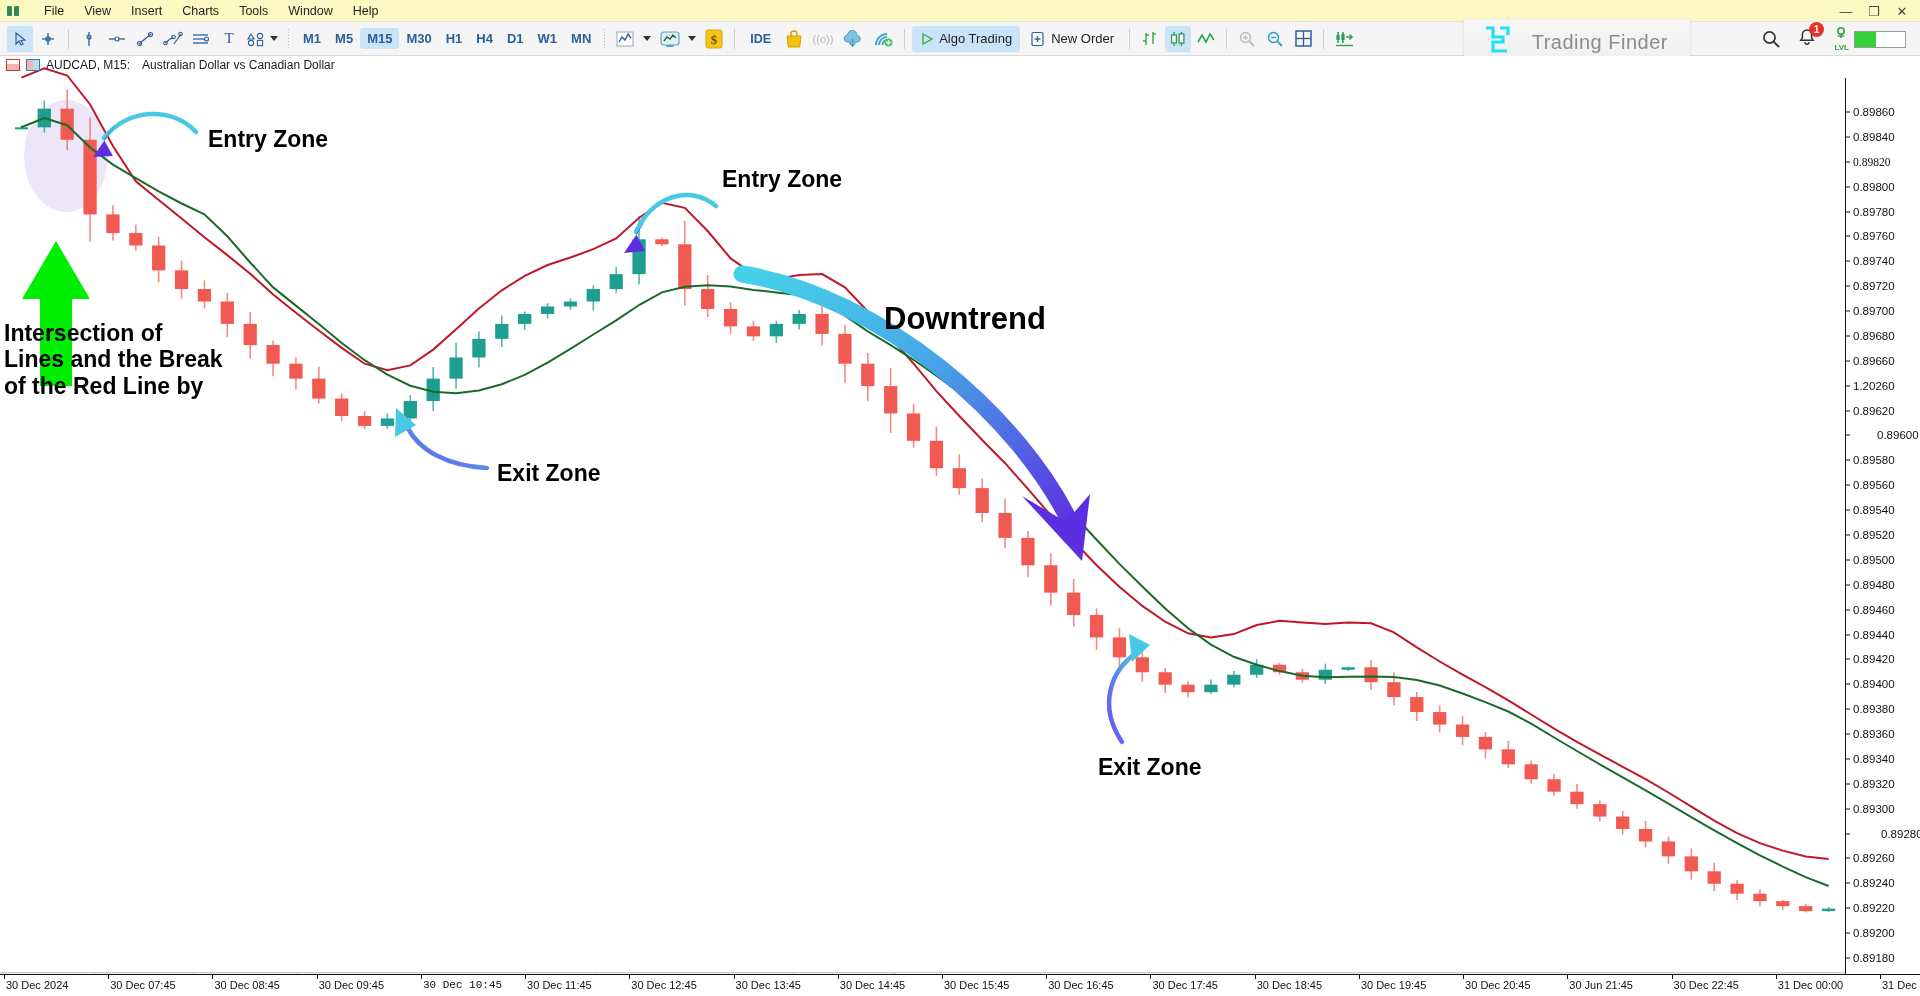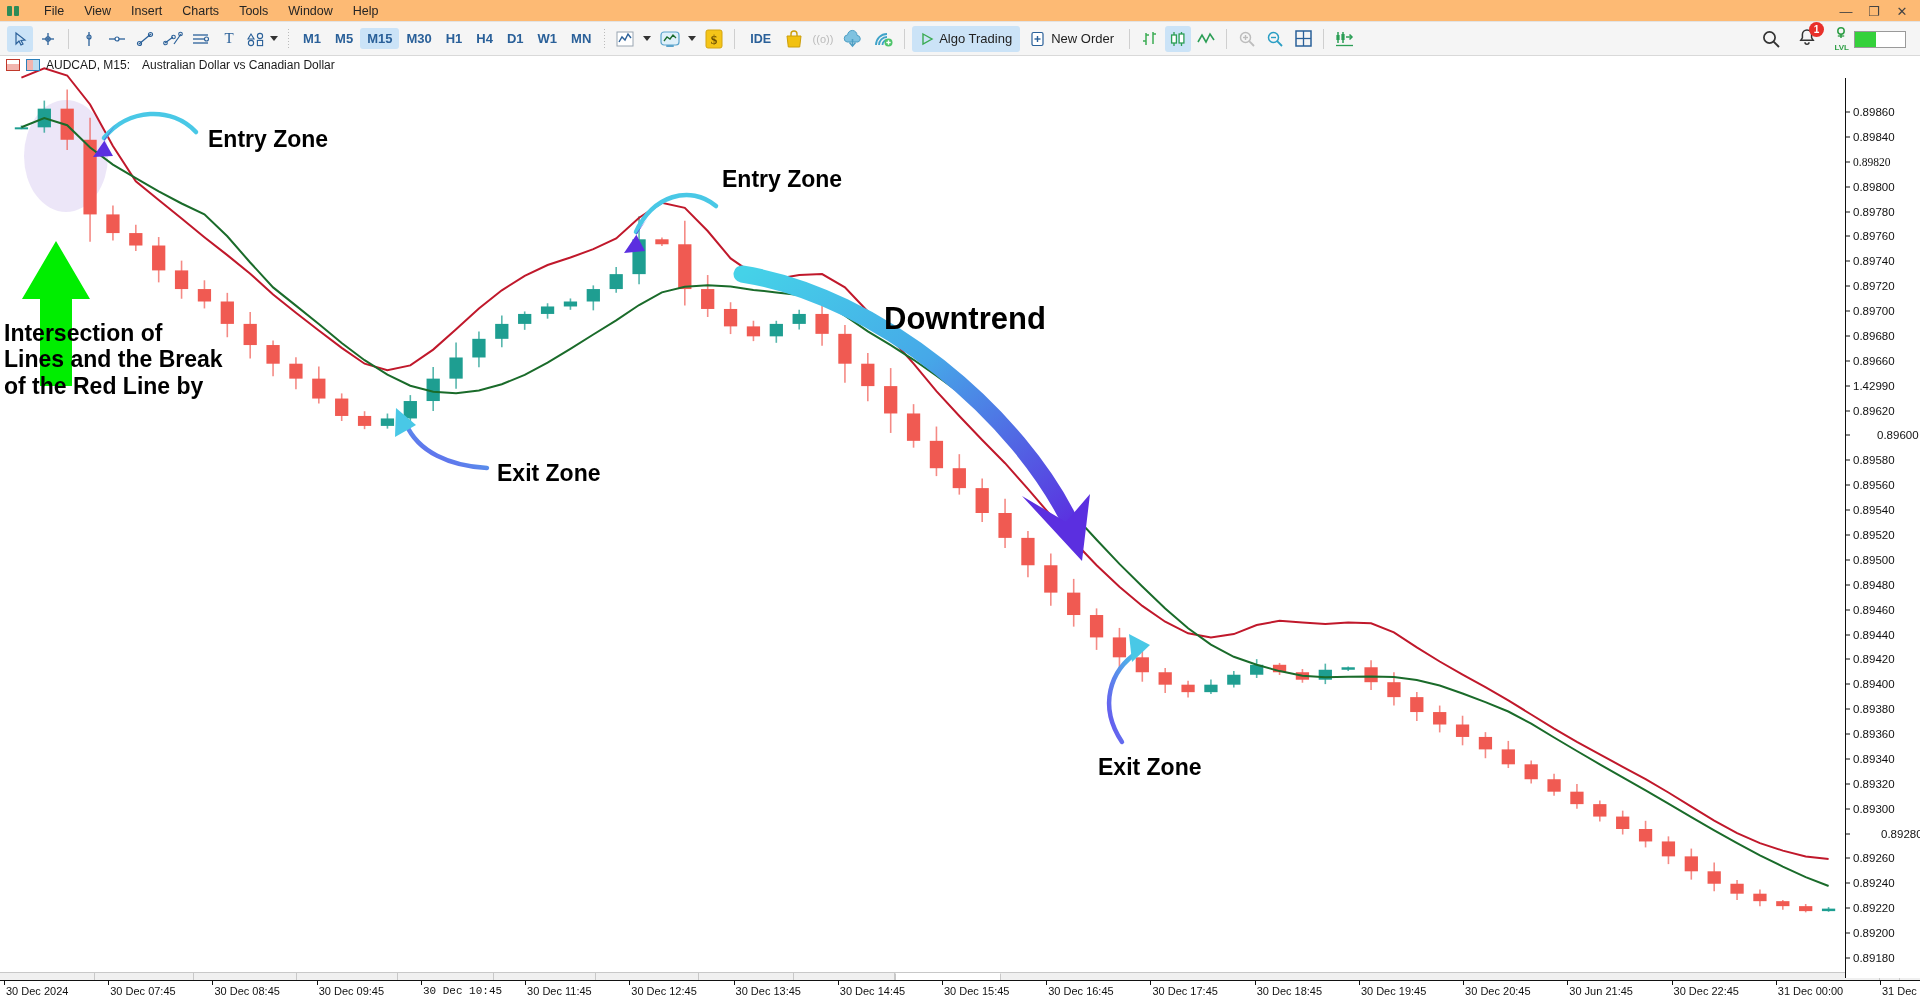--- a/index.html
+++ b/index.html
@@ -1,21 +1,21 @@
 <!DOCTYPE html>
 <html><head>
 <meta charset="utf-8">
 <style>
   * { box-sizing: border-box; margin:0; padding:0; }
   html,body { width:1920px; height:996px; overflow:hidden; background:#fff;
     font-family:"Liberation Sans", sans-serif; }
 
   
   .titlebar{
-    height:22px; width:100%; background:#fdba74;
+    height:22px; width:100%; background:#fef9c3;
     display:flex; align-items:center; position:relative;
     border-bottom:1px solid #e3e3e3;
   }
   .mt-logo{ width:16px; height:14px; margin-left:6px; position:relative; }
   .mt-logo:before,.mt-logo:after{
     content:""; position:absolute; width:5px; height:10px; top:2px;
     background:#2e8b57; border-radius:1px;
   }
   .mt-logo:before{ left:1px; }
   .mt-logo:after{ left:8px; }
@@ -87,21 +87,21 @@
 
   
   .priceaxis{ position:absolute; right:0; top:22px; width:75px; height:900px;
     border-left:1px solid #111; background:#fff; z-index:5; }
   .plabel{ position:absolute; left:7px; font-size:11.5px; color:#111;
     transform:translateY(-50%); white-space:nowrap; }
   .ptick{ position:absolute; left:0; width:4px; height:1px; background:#111;
     transform:translateY(-50%); }
 
   
-  .timeaxis{ position:absolute; left:0; bottom:0; width:1920px; height:16px;
+  .timeaxis{ position:absolute; left:0; bottom:0; width:1920px; height:22px;
     border-top:1px solid #111; background:#fff; z-index:5; }
   .tlabel{ position:absolute; top:4px; font-size:11px; color:#111; white-space:nowrap; }
   .ttick{ position:absolute; top:0; width:1px; height:4px; background:#111; }
 
   
   .anno{ position:absolute; font-weight:700; color:#000; z-index:7;
          white-space:pre; line-height:1.15; }
 
   
   .tabbar{ position:absolute; left:0; bottom:0; width:1920px; height:24px;
@@ -347,20 +347,27 @@
       <line x1="4" y1="2" x2="4" y2="13" stroke="#2b9e55" stroke-width="1.5"></line>
       <rect x="2.4" y="5" width="3.2" height="5" fill="#2b9e55"></rect>
       <line x1="9" y1="2" x2="9" y2="13" stroke="#2b9e55" stroke-width="1.5"></line>
       <rect x="7.4" y="4" width="3.2" height="6" fill="#2b9e55"></rect>
       <line x1="12" y1="7" x2="18" y2="7" stroke="#2b9e55" stroke-width="1.5"></line>
       <polyline points="15.5,4.5 18,7 15.5,9.5" fill="none" stroke="#2b9e55" stroke-width="1.5"></polyline>
       <line x1="2" y1="15.5" x2="19" y2="15.5" stroke="#2b9e55" stroke-width="1.3"></line>
     </svg>
   </div>
 
+  <div class="wm">
+    <svg width="40" height="34" viewBox="0 0 40 34">
+      <path d="M6 3 h7 v9 h10 v5 h-10 v9 h14" fill="none" stroke="#1fe3f5" stroke-width="3.2"></path>
+      <path d="M20 3 h8 v7" fill="none" stroke="#1fe3f5" stroke-width="3.2"></path>
+    </svg>
+    <span class="wm-text">Trading Finder</span>
+  </div>
 
   <div class="topright">
     <svg width="20" height="20" viewBox="0 0 20 20">
       <circle cx="8.5" cy="8.5" r="5.6" fill="none" stroke="#333" stroke-width="1.7"></circle>
       <line x1="12.6" y1="12.6" x2="18" y2="18" stroke="#333" stroke-width="1.9"></line>
     </svg>
     <div class="bell-wrap">
       <svg width="20" height="20" viewBox="0 0 20 20">
         <path d="M10 3 a4.6 4.6 0 0 1 4.6 4.6 v3.2 l1.6 2.4 h-12.4 l1.6-2.4 v-3.2 A4.6 4.6 0 0 1 10 3 Z" fill="none" stroke="#333" stroke-width="1.5"></path>
         <path d="M8 15.2 a2 2 0 0 0 4 0" fill="none" stroke="#333" stroke-width="1.5"></path>
@@ -626,21 +633,21 @@
       <div class="plabel" style="top: 183.294px;">0.89740</div>
       <div class="ptick" style="top: 208.176px;"></div>
       <div class="plabel" style="top: 208.176px;">0.89720</div>
       <div class="ptick" style="top: 233.059px;"></div>
       <div class="plabel" style="top: 233.059px;">0.89700</div>
       <div class="ptick" style="top: 257.941px;"></div>
       <div class="plabel" style="top: 257.941px;">0.89680</div>
       <div class="ptick" style="top: 282.824px;"></div>
       <div class="plabel" style="top: 282.824px;">0.89660</div>
       <div class="ptick" style="top: 307.706px;"></div>
-      <div class="plabel" style="top: 307.706px;">1.42990</div>
+      <div class="plabel" style="top: 307.706px;">1.20260</div>
       <div class="ptick" style="top: 332.588px;"></div>
       <div class="plabel" style="top: 332.588px;">0.89620</div>
       <div class="ptick" style="top: 357.471px;"></div>
       <div class="plabel" style="top: 357.471px; padding-left: 24px;">0.89600</div>
       <div class="ptick" style="top: 382.353px;"></div>
       <div class="plabel" style="top: 382.353px;">0.89580</div>
       <div class="ptick" style="top: 407.235px;"></div>
       <div class="plabel" style="top: 407.235px;">0.89560</div>
       <div class="ptick" style="top: 432.118px;"></div>
       <div class="plabel" style="top: 432.118px;">0.89540</div>

